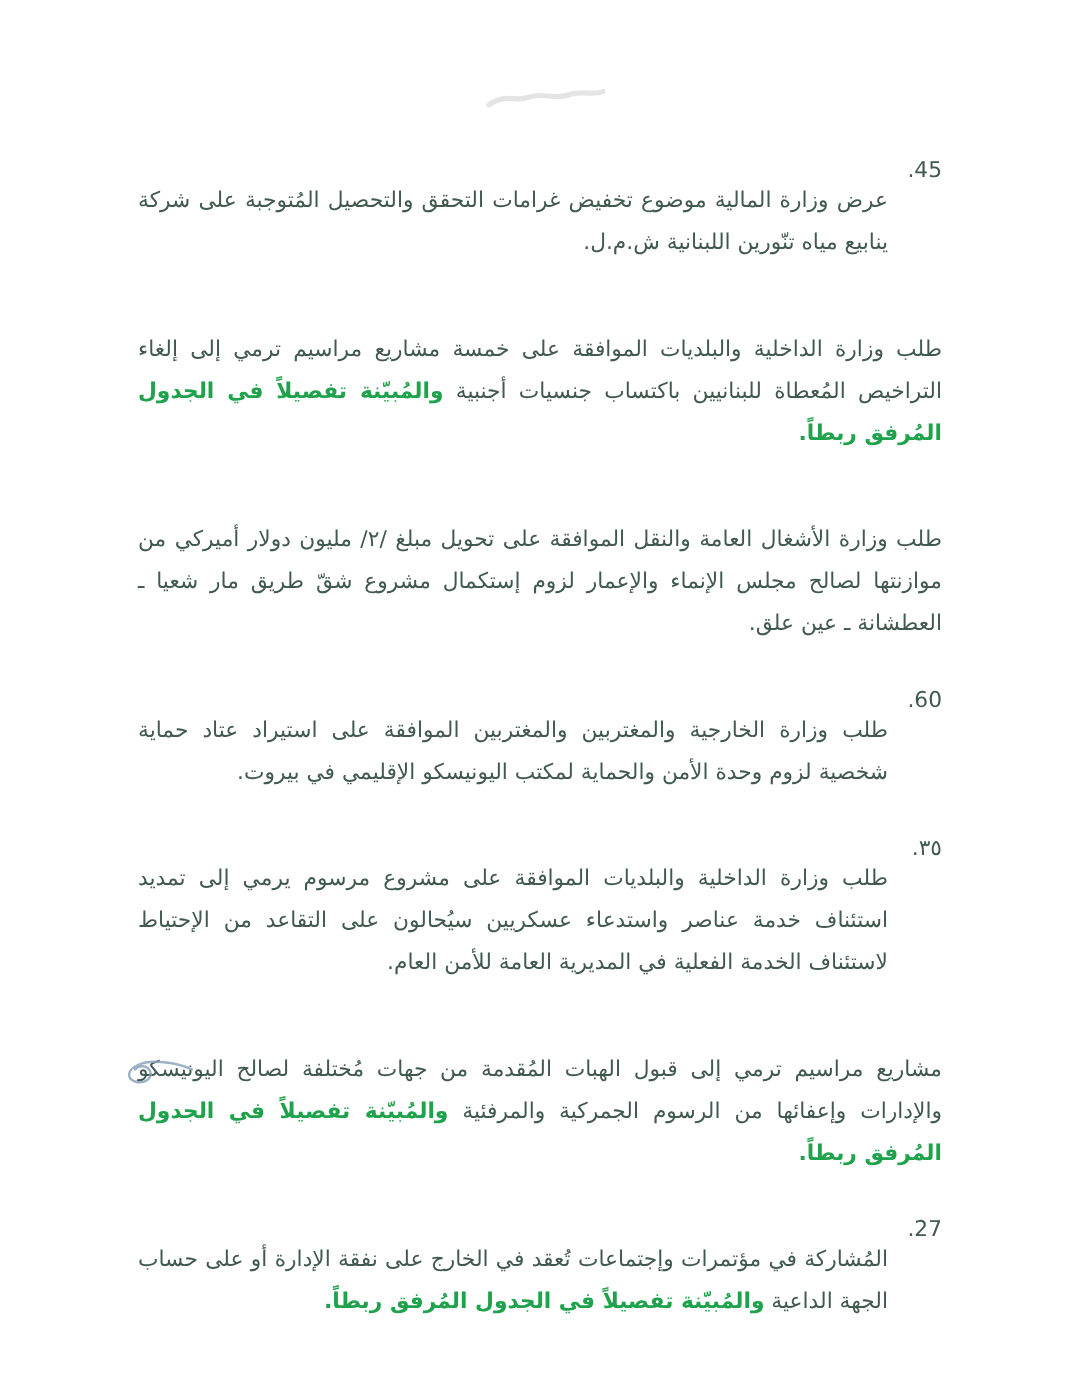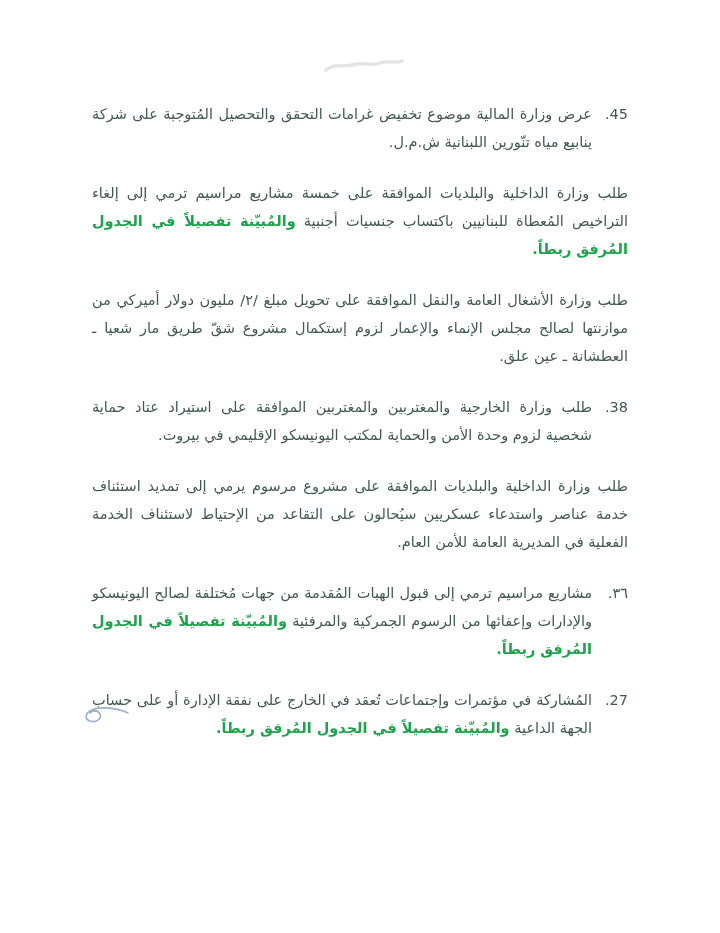--- a/index.html
+++ b/index.html
@@ -33,20 +33,21 @@
   }
   .num {
     flex: 0 0 36px;
     width: 36px;
     white-space: nowrap;
   }
   .txt {
     flex: 1;
     text-align: justify;
     text-align-last: right;
+    margin-top: 20px;
   }
   .green {
     color: var(--green-color, #1fa24c);
     font-weight: bold;
   }
   .normal { font-weight: normal; }
   .smudge-top {
     position: absolute;
     top: 54px;
     left: 322px;
@@ -73,28 +74,28 @@
         <span class="num">45.</span>
         <div class="txt"><span class="normal">عرض وزارة المالية موضوع تخفيض غرامات التحقق والتحصيل المُتوجبة على شركة ينابيع مياه تنّورين اللبنانية ش.م.ل.</span></div>
       </div>
       <div class="item">
         <div class="txt"><span class="normal">طلب وزارة الداخلية والبلديات الموافقة على خمسة مشاريع مراسيم ترمي إلى إلغاء التراخيص المُعطاة للبنانيين باكتساب جنسيات أجنبية </span><span class="green">والمُبيّنة تفصيلاً في الجدول المُرفق ربطاً.</span></div>
       </div>
       <div class="item">
         <div class="txt"><span class="normal">طلب وزارة الأشغال العامة والنقل الموافقة على تحويل مبلغ /٢/ مليون دولار أميركي من موازنتها لصالح مجلس الإنماء والإعمار لزوم إستكمال مشروع شقّ طريق مار شعيا ـ العطشانة ـ عين علق.</span></div>
       </div>
       <div class="item">
-        <span class="num">38.</span>
+        <span class="num">60.</span>
         <div class="txt"><span class="normal">طلب وزارة الخارجية والمغتربين والمغتربين الموافقة على استيراد عتاد حماية شخصية لزوم وحدة الأمن والحماية لمكتب اليونيسكو الإقليمي في بيروت.</span></div>
       </div>
       <div class="item">
+        <span class="num">٣٥.</span>
         <div class="txt"><span class="normal">طلب وزارة الداخلية والبلديات الموافقة على مشروع مرسوم يرمي إلى تمديد استئناف خدمة عناصر واستدعاء عسكريين سيُحالون على التقاعد من الإحتياط لاستئناف الخدمة الفعلية في المديرية العامة للأمن العام.</span></div>
       </div>
       <div class="item">
-        <span class="num">٣٦.</span>
         <div class="txt"><span class="normal">مشاريع مراسيم ترمي إلى قبول الهبات المُقدمة من جهات مُختلفة لصالح اليونيسكو والإدارات وإعفائها من الرسوم الجمركية والمرفئية </span><span class="green">والمُبيّنة تفصيلاً في الجدول المُرفق ربطاً.</span></div>
       </div>
       <div class="item">
         <span class="num">27.</span>
         <div class="txt"><span class="normal">المُشاركة في مؤتمرات وإجتماعات تُعقد في الخارج على نفقة الإدارة أو على حساب الجهة الداعية </span><span class="green">والمُبيّنة تفصيلاً في الجدول المُرفق ربطاً.</span></div>
       </div>
     </div>
 
   <svg class="handmark-bottom" width="52" height="26" viewBox="0 0 52 26" aria-hidden="true">
     <path d="M48,11 C38,6 20,4 12,8 C5,11 4,17 10,19 C16,21 22,17 20,12 C18,8 12,8 10,11" fill="none" stroke="#8ba3bd" stroke-width="1.6" stroke-linecap="round"></path>

